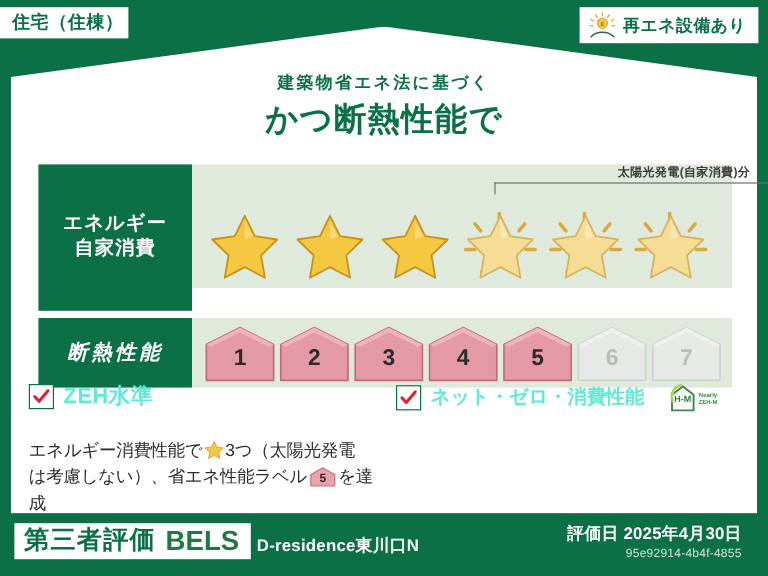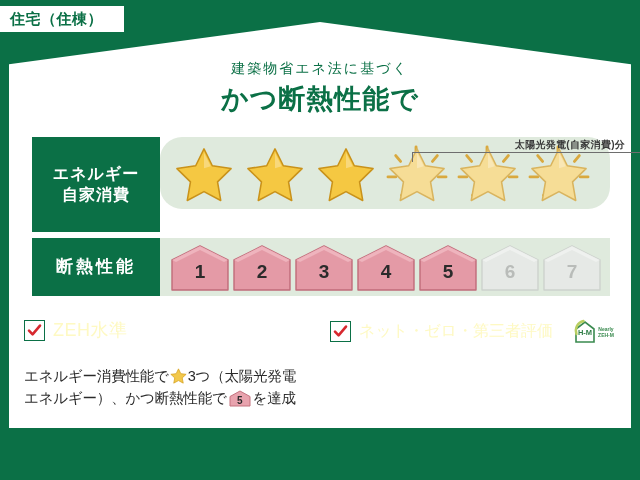--- a/index.html
+++ b/index.html
@@ -8,21 +8,21 @@
     background:#0b7046;
     font-family:"Liberation Sans","DejaVu Sans",sans-serif;
   }
   #label-root{position:relative;width:640px;height:480px;background:#0b7046;}
 
   
   .cat-tag{
     position:absolute;left:0;top:6px;z-index:6;
     background:#ffffff;color:#0b7046;
     font-size:15px;font-weight:bold;
-    padding:5px 21px 6px 10px;
+    padding:5px 4px 6px 10px;
     letter-spacing:0.5px;
     line-height:1;
   }
 
   
   .re-badge{
     position:absolute;right:8px;top:6px;z-index:6;
     background:#ffffff;
     display:flex;align-items:center;gap:5px;
     padding:4px 10px 4px 7px;
@@ -38,42 +38,42 @@
     position:absolute;left:9px;top:22px;
     width:622px;height:406px;
     background:#ffffff;
     z-index:2;
     clip-path:polygon(0% 10.4%, 50% 0%, 100% 10.4%, 100% 100%, 0% 100%);
   }
 
   
   .sub-title{
     position:absolute;left:0;right:0;top:60px;text-align:center;z-index:4;
-    color:#0b7046;font-size:14px;font-weight:normal;letter-spacing:2px;
+    color:#0b7046;font-size:14px;font-weight:bold;letter-spacing:2px;
   }
   .main-title{
     position:absolute;left:0;right:0;top:81px;text-align:center;z-index:4;
     color:#0b7046;font-size:27px;font-weight:bold;letter-spacing:1px;
   }
 
   
   .rows{position:absolute;left:32px;top:137px;width:578px;z-index:4;}
   .perf-row{display:flex;align-items:stretch;margin-bottom:6px;}
   .perf-key{
     width:128px;flex:0 0 128px;background:#0b7046;color:#fff;
     display:flex;flex-direction:column;align-items:center;justify-content:center;
     font-size:16px;font-weight:bold;letter-spacing:1px;line-height:1.3;
   }
-  .perf-key.single{font-size:17px;letter-spacing:3px;}
+  .perf-key.single{font-size:17px;letter-spacing:3px;font-style:italic;}
   .perf-val{
     flex:1;background:#dfeadd;position:relative;
     display:flex;align-items:flex-end;
   }
-  .row-energy .perf-key{height:95px;}
-  .row-energy .perf-val{height:72px;border-radius:22px;}
+  .row-energy .perf-key{height:122px;}
+  .row-energy .perf-val{height:103px;}
   .row-insul .perf-key{height:58px;}
   .row-insul .perf-val{height:58px;}
 
   
   .stars{display:flex;align-items:center;gap:3px;padding:0 6px 6px 10px;width:100%;box-sizing:border-box;}
   .star-cell{position:relative;width:68px;height:66px;flex:0 0 68px;}
   .star-cell svg{position:absolute;left:0;top:8px;width:68px;height:58px;}
 
   
   .solar-anno{
@@ -102,21 +102,21 @@
 
   
   .checks{position:absolute;left:24px;top:318px;width:596px;display:flex;gap:16px;z-index:4;}
   .check-col{flex:1;min-width:0;}
   .check-head{display:flex;align-items:center;gap:8px;}
   .chk-box{
     width:21px;height:21px;flex:0 0 21px;border:1.6px solid #0b7046;background:#fff;
     position:relative;box-sizing:border-box;
   }
   .chk-box svg{position:absolute;left:2px;top:2px;width:15px;height:15px;}
-  .check-title{color:#fef9c3;font-size:18px;font-weight:normal;letter-spacing:0.5px;}
+  .check-title{color:#5eead4;font-size:18px;font-weight:bold;letter-spacing:0.5px;}
   .check-title.sm{font-size:16px;letter-spacing:0px;}
   .zehm-logo{width:44px;height:26px;flex:0 0 44px;margin-left:12px;}
   .check-body{
     margin-top:23px;color:#2b2b2b;font-size:14.5px;line-height:1.52;letter-spacing:-0.2px;
   }
   .inline-star{display:inline-block;vertical-align:-3px;width:17px;height:17px;margin:0 1px;}
   .inline-grade{
     display:inline-block;vertical-align:-4px;width:22px;height:17px;position:relative;margin:0 2px;
   }
   .inline-grade svg{position:absolute;left:0;top:0;width:22px;height:17px;}
@@ -148,20 +148,39 @@
 </style>
 </head>
 <body>
 
 <div id="label-root">
 
   <div class="panel"></div>
 
   <div class="cat-tag">住宅（住棟）</div>
 
+  <div class="re-badge">
+    <span>
+      <svg class="sun-ic" viewBox="0 0 24 22" aria-hidden="true">
+        <g stroke="#e0a92c" stroke-width="1.1" stroke-linecap="round" fill="none">
+          <line x1="12" y1="0.8" x2="12" y2="3.2"></line>
+          <line x1="6.4" y1="2.4" x2="7.6" y2="4.5"></line>
+          <line x1="17.6" y1="2.4" x2="16.4" y2="4.5"></line>
+          <line x1="2.6" y1="6.3" x2="4.7" y2="7.5"></line>
+          <line x1="21.4" y1="6.3" x2="19.3" y2="7.5"></line>
+          <line x1="1.6" y1="11.4" x2="4.0" y2="11.4"></line>
+          <line x1="22.4" y1="11.4" x2="20.0" y2="11.4"></line>
+        </g>
+        <circle cx="12" cy="9.4" r="4.2" fill="#f2c84b" stroke="#e0a92c" stroke-width="1"></circle>
+        <text x="12" y="11.6" font-size="4.6" text-anchor="middle" fill="#6b5418" font-family="Liberation Sans, sans-serif">E</text>
+        <path d="M2.5 20.6 C7 15.6, 17 15.6, 21.5 20.6" stroke="#3c5a52" stroke-width="1.2" fill="none" stroke-linecap="round"></path>
+      </svg>
+    </span>
+    <span class="re-text">再エネ設備あり</span>
+  </div>
 
   <div class="sub-title">建築物省エネ法に基づく</div>
   <div class="main-title">かつ断熱性能で</div>
 
   <div class="rows">
 
     <div class="perf-row row-energy">
       <div class="perf-key">
         <span>エネルギー</span>
         <span>自家消費</span>
@@ -302,42 +321,54 @@
           <svg viewBox="0 0 15 15" aria-hidden="true">
               <path d="M2 7.6 L5.6 11.4 L13 2.6" stroke="#d7282f" stroke-width="2.6" fill="none" stroke-linecap="round" stroke-linejoin="round"></path>
             </svg>
         </span>
         <span class="check-title">ZEH水準</span>
       </div>
       <div class="check-body">
         <span>エネルギー消費性能で</span><span class="inline-star"><svg viewBox="0 0 24 23" aria-hidden="true">
               <path d="M12 1.2 L15.3 8.0 L22.8 8.9 L17.3 14.0 L18.7 21.4 L12 17.8 L5.3 21.4 L6.7 14.0 L1.2 8.9 L8.7 8.0 Z" fill="#f2c84b" stroke="#d39d1a" stroke-width="1"></path>
             </svg></span><span>3つ（太陽光発電</span><br>
-        <span>エネルギー）、かつ断熱性能で</span><span class="inline-grade"><svg viewBox="0 0 22 17" aria-hidden="true">
+        <span>は考慮しない）、省エネ性能ラベル</span><span class="inline-grade"><svg viewBox="0 0 22 17" aria-hidden="true">
               <path d="M1 16 L1 6.5 L11 1 L21 6.5 L21 16 Z" fill="#e8a3ae" stroke="#c4727f" stroke-width="1"></path>
             </svg><b>5</b></span><span>を達成</span>
       </div>
     </div>
 
     <div class="check-col">
       <div class="check-head">
         <span class="chk-box">
           <svg viewBox="0 0 15 15" aria-hidden="true">
               <path d="M2 7.6 L5.6 11.4 L13 2.6" stroke="#d7282f" stroke-width="2.6" fill="none" stroke-linecap="round" stroke-linejoin="round"></path>
             </svg>
         </span>
-        <span class="check-title sm">ネット・ゼロ・第三者評価</span>
+        <span class="check-title sm">ネット・ゼロ・消費性能</span>
         <span class="zehm-logo">
           <svg viewBox="0 0 44 26" aria-hidden="true">
             <path d="M3 24 L3 11 L12 4 L21 11 L21 24 Z" fill="none" stroke="#3a8a4f" stroke-width="1.6"></path>
             <path d="M10.5 3 C4.5 4.5, 1.5 10, 3.5 16" fill="none" stroke="#b9cf62" stroke-width="2.4" stroke-linecap="round"></path>
             <text x="12" y="17" font-size="7.5" font-weight="bold" text-anchor="middle" fill="#2f7d46" font-family="Liberation Sans, sans-serif">H-M</text>
             <text x="33" y="13" font-size="5" font-weight="bold" text-anchor="middle" fill="#3a8a4f" font-family="Liberation Sans, sans-serif">Nearly</text>
             <text x="33" y="19" font-size="5" font-weight="bold" text-anchor="middle" fill="#3a8a4f" font-family="Liberation Sans, sans-serif">ZEH-M</text>
           </svg>
         </span>
       </div>
     </div>
 
   </div>
 
+  <div class="footer">
+    <div class="bels-chip">
+      <span class="bels-jp">第三者評価</span>
+      <span class="bels-en">BELS</span>
+    </div>
+    <div class="bldg-name">D-residence東川口N</div>
+    <div class="eval-date">
+      <span>評価日</span>
+      <span>2025年4月30日</span>
+    </div>
+    <div class="eval-id">95e92914-4b4f-4855</div>
+  </div>
 
 </div>
 
 </body></html>

